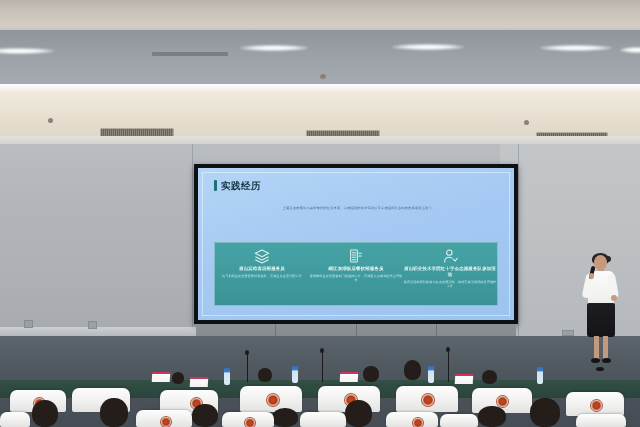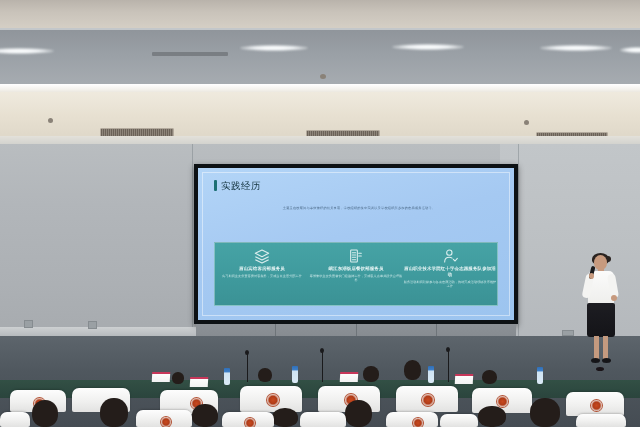--- a/index.html
+++ b/index.html
@@ -93,21 +93,21 @@
   .slide-inner-border{
     position:absolute;left:4px;top:4px;right:4px;bottom:4px;
     border:1px solid rgba(255,255,255,.45);
   }
 
   .slide-title-row{
     position:absolute;left:16px;top:12px;display:flex;align-items:center;gap:4px;
   }
   .title-bar{width:3px;height:11px;background:#1d6f74;border-radius:1px;}
   .slide-title{
-    font-size:9.5px;font-weight:normal;color:#14343f;letter-spacing:.5px;
+    font-size:9.5px;font-weight:bold;color:#14343f;letter-spacing:.5px;
     line-height:11px;
   }
 
   .slide-sub{
     position:absolute;left:30px;right:24px;top:38px;
     font-size:3.2px;line-height:5px;color:#3f5d7a;text-align:center;
     letter-spacing:.2px;opacity:.92;
   }
 
   .card{

